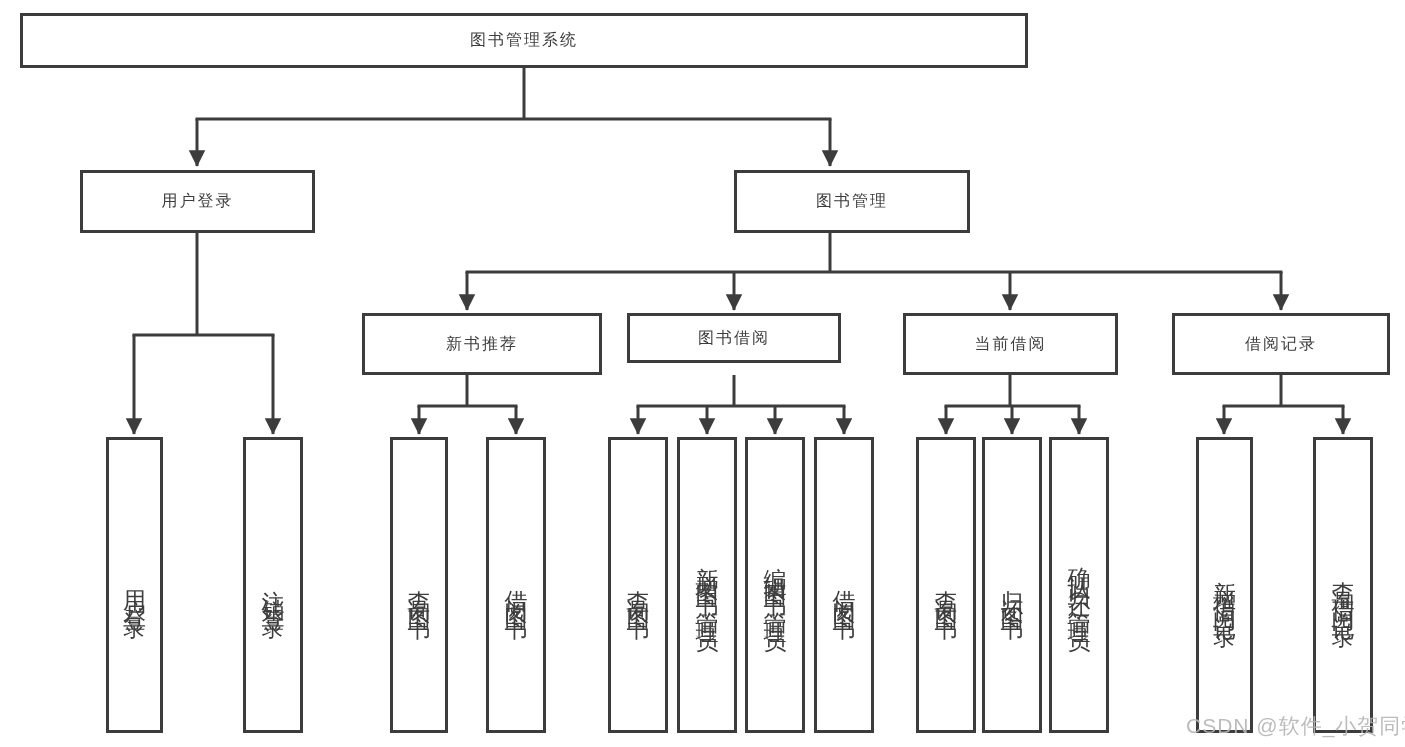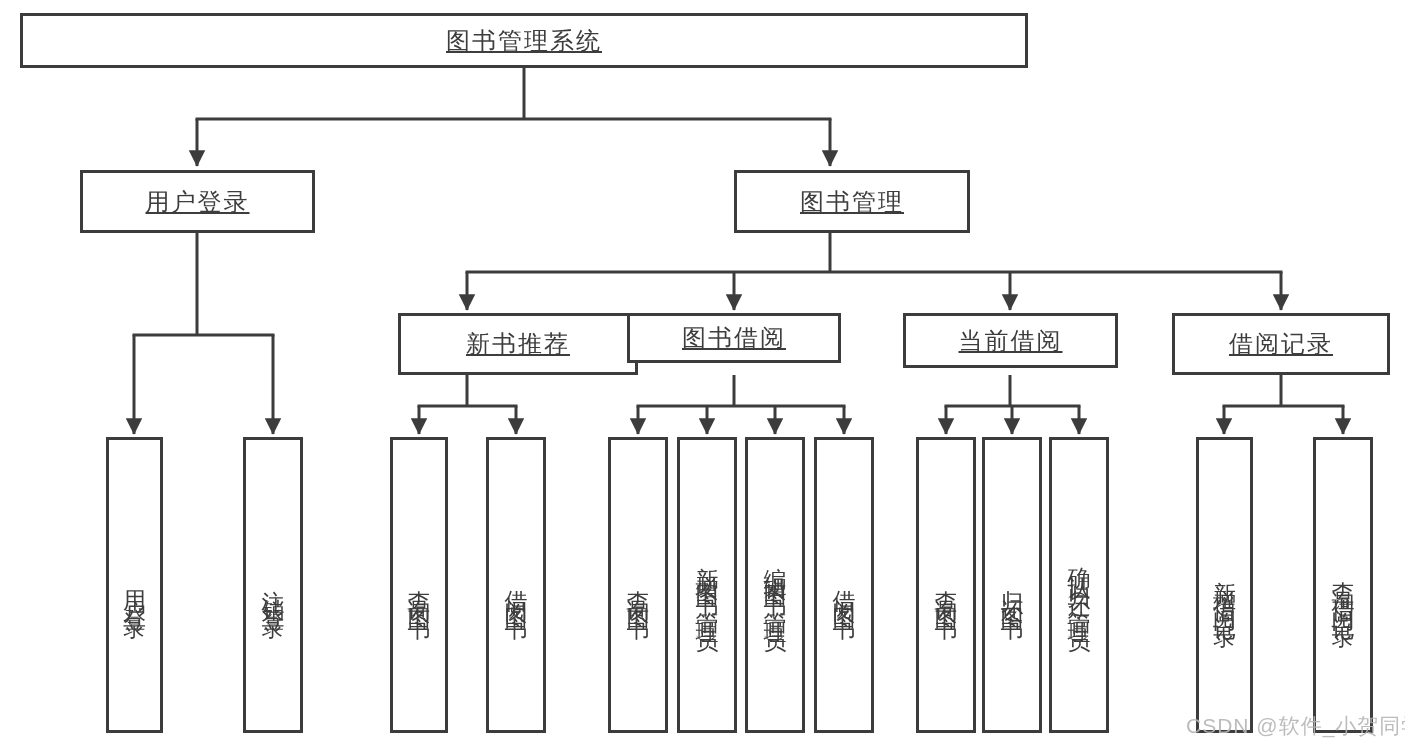--- a/index.html
+++ b/index.html
@@ -21,25 +21,24 @@
     position:absolute;
     box-sizing:border-box;
     border:3px solid var(--line);
     background:#fff;
     display:flex;
     align-items:center;
     justify-content:center;
     z-index:2;
   }
   .hlabel{
-    font-size:24px;
+    font-size:16px;
     letter-spacing:2px;
     color:var(--text);
     white-space:nowrap;
-    text-decoration:underline;
   }
   .leaf{top:437px;height:296px;}
   .vtext{
     writing-mode:vertical-rl;
     text-orientation:mixed;
     font-size:23px;
     line-height:1;
     letter-spacing:9px;
     margin-bottom:-9px;
     color:var(--text);
@@ -115,27 +114,27 @@
     <span class="hlabel">图书管理系统</span>
   </div>
 
   <div class="box" style="left:80px;top:170px;width:235px;height:63px;">
     <span class="hlabel">用户登录</span>
   </div>
   <div class="box" style="left:712px;top:170px;width:236px;height:63px;margin-left:22px;">
     <span class="hlabel">图书管理</span>
   </div>
 
-  <div class="box" style="left:362px;top:313px;width:240px;height:62px;margin-left:36px;">
+  <div class="box" style="left:362px;top:313px;width:240px;height:62px;">
     <span class="hlabel">新书推荐</span>
   </div>
   <div class="box" style="left:627px;top:313px;width:214px;height:50px;">
     <span class="hlabel">图书借阅</span>
   </div>
-  <div class="box" style="left:903px;top:313px;width:215px;height:55px;">
+  <div class="box" style="left:903px;top:313px;width:215px;height:62px;">
     <span class="hlabel">当前借阅</span>
   </div>
   <div class="box" style="left:1172px;top:313px;width:218px;height:62px;">
     <span class="hlabel">借阅记录</span>
   </div>
 
   <div class="box leaf" style="left:106px;width:57px;">
     <span class="vtext">用户登录</span>
   </div>
   <div class="box leaf" style="left:243px;width:60px;">

